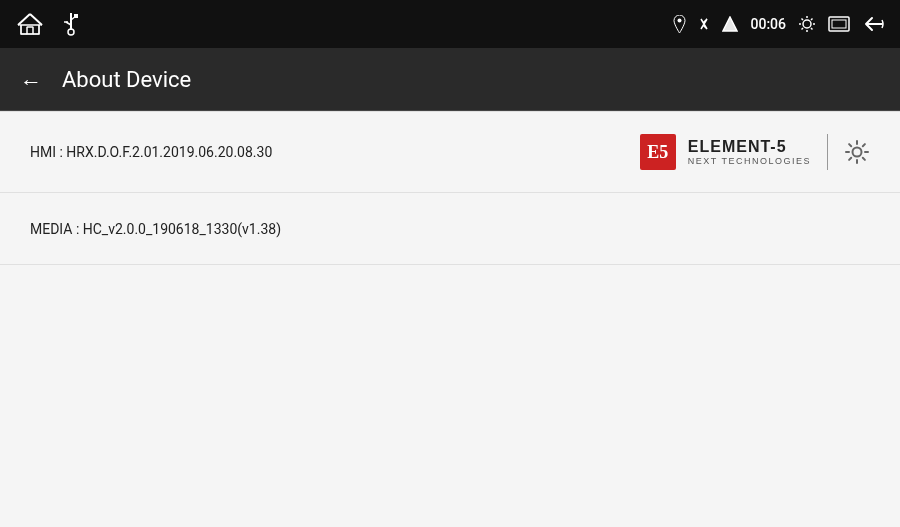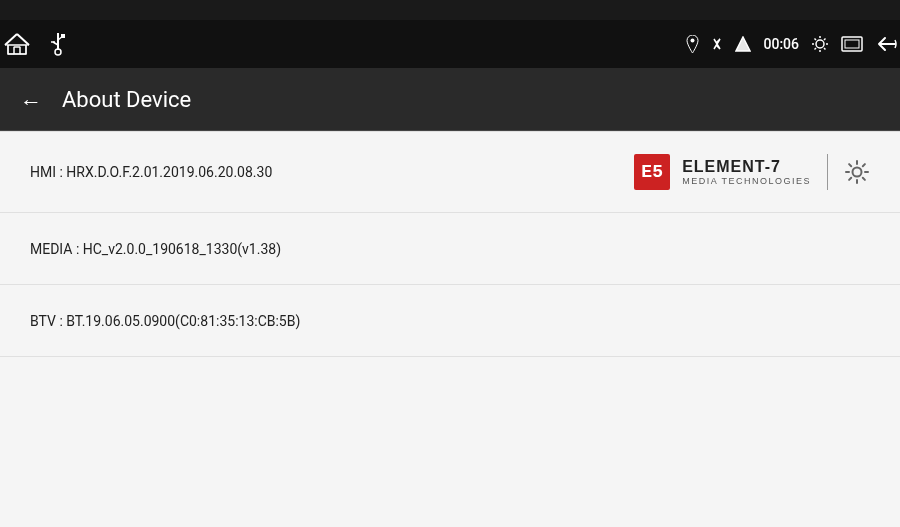--- a/index.html
+++ b/index.html
@@ -13,22 +13,21 @@
       color: #ffffff;
     }
 
     
     .status-bar {
       height: 48px;
       background: #111111;
       display: flex;
       align-items: center;
       justify-content: space-between;
-      padding: 0 3px;
-      margin-top: 20px;
+      padding: 0 16px;
     }
 
     .status-left {
       display: flex;
       align-items: center;
       gap: 20px;
     }
 
     .status-right {
       display: flex;
@@ -113,21 +112,21 @@
       background: #cc2222;
       color: #ffffff;
       font-size: 18px;
       font-weight: 900;
       width: 36px;
       height: 36px;
       display: flex;
       align-items: center;
       justify-content: center;
       border-radius: 2px;
-      font-family: Liberation Mono, monospace;
+      font-family: Liberation Serif, serif;
     }
 
     .brand-text {
       display: flex;
       flex-direction: column;
     }
 
     .brand-name {
       font-size: 16px;
       font-weight: 700;
@@ -220,34 +219,31 @@
   <span class="nav-title">About Device</span>
 </div>
 
 <div class="content">
 
   <div class="info-row">
     <span class="info-text">HMI : HRX.D.O.F.2.01.2019.06.20.08.30</span>
     <div class="brand-area">
       <div class="e5-logo">E5</div>
       <div class="brand-text">
-        <span class="brand-name">ELEMENT-7</span>
-        <span class="brand-sub">MEDIA TECHNOLOGIES</span>
+        <span class="brand-name">ELEMENT-5</span>
+        <span class="brand-sub">NEXT TECHNOLOGIES</span>
       </div>
       <div class="divider-line"></div>
 
       <svg width="26" height="26" viewBox="0 0 26 26">
         <circle cx="13" cy="13" r="4.5" stroke="#666" stroke-width="2" fill="none"></circle>
         <path d="M13,2 L13,5 M13,21 L13,24 M2,13 L5,13 M21,13 L24,13 M5.1,5.1 L7.2,7.2 M18.8,18.8 L20.9,20.9 M20.9,5.1 L18.8,7.2 M7.2,18.8 L5.1,20.9" stroke="#666" stroke-width="2" stroke-linecap="round"></path>
       </svg>
     </div>
   </div>
 
 
   <div class="info-row">
     <span class="info-text">MEDIA : HC_v2.0.0_190618_1330(v1.38)</span>
   </div>
 
-  <div class="info-row">
-    <span class="info-text">BTV : BT.19.06.05.0900(C0:81:35:13:CB:5B)</span>
-  </div>
 
 </div>
 
 </body></html>

